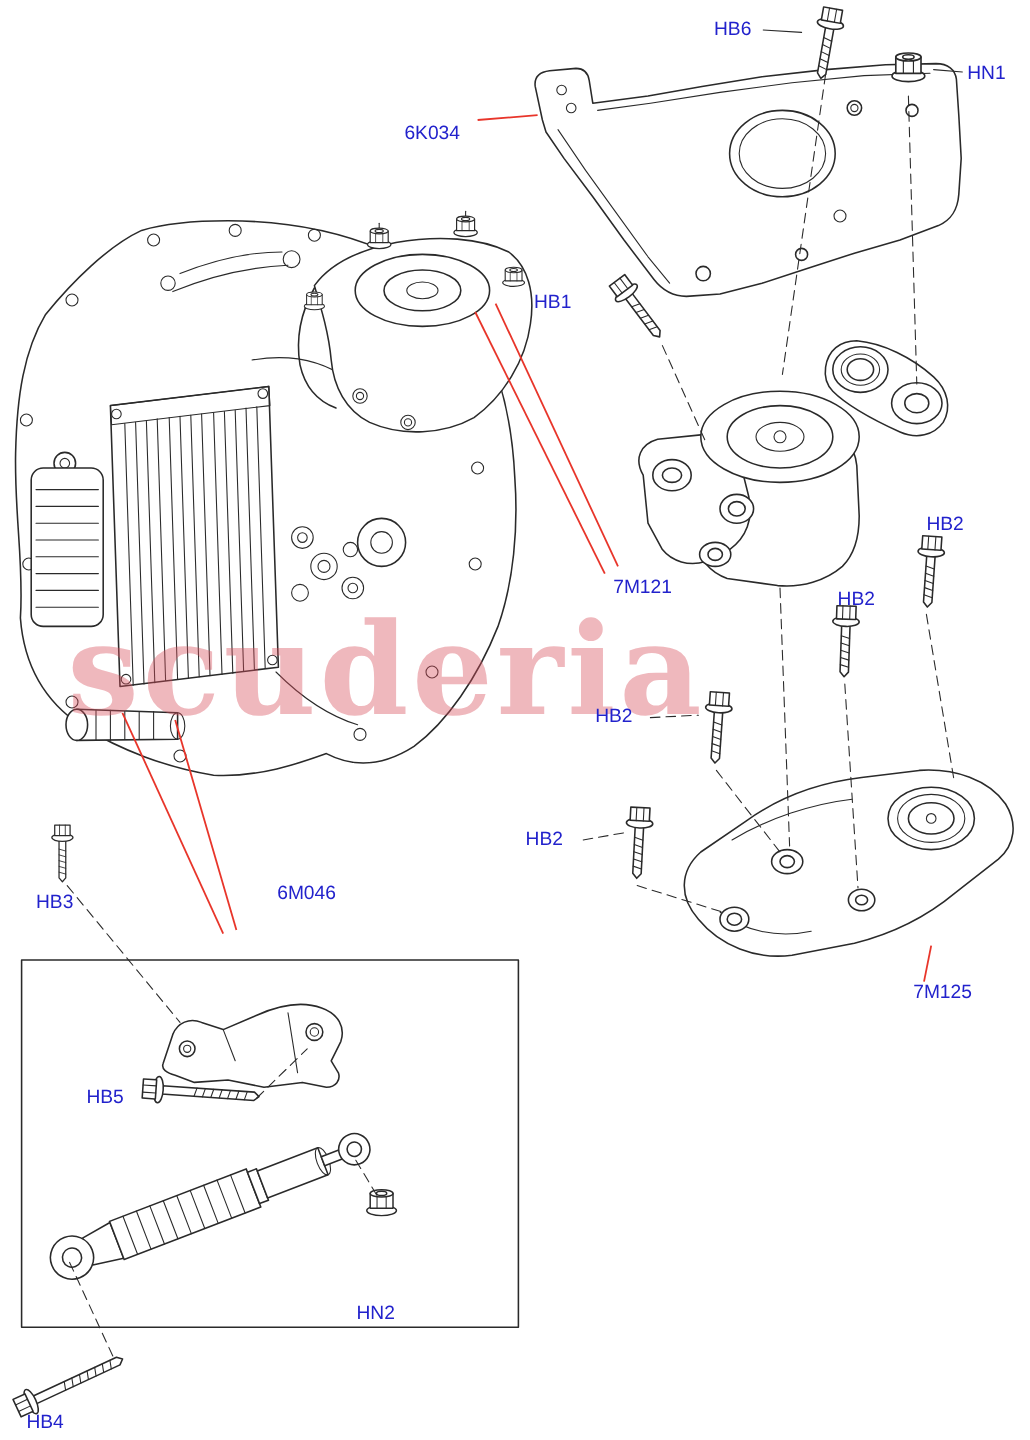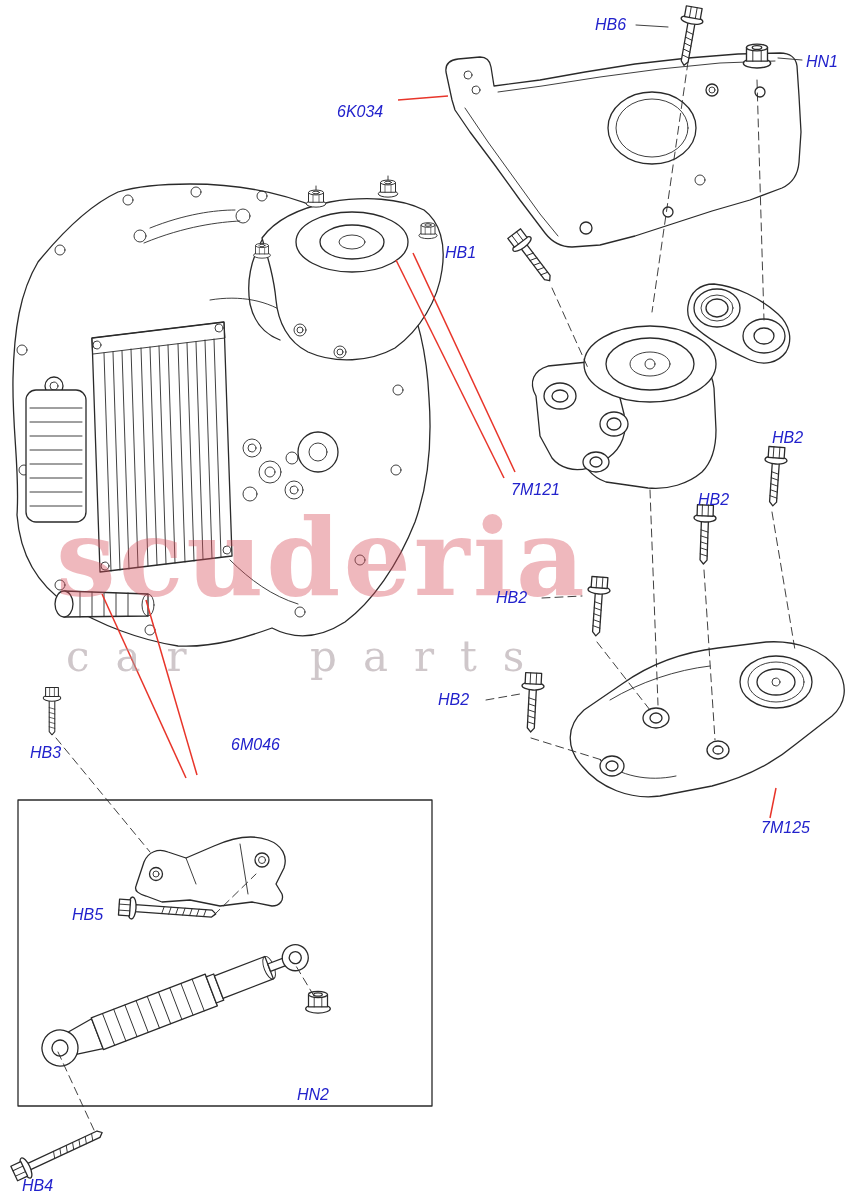--- a/index.html
+++ b/index.html
@@ -10,21 +10,21 @@
   .lnf{fill:#ffffff;stroke:var(--line-color,#2a2a2a);stroke-width:1.3;stroke-linejoin:round;}
   .thin{stroke-width:0.9;}
   .dash{stroke-dasharray:8 5;}
   .red{stroke:var(--leader-color,#e8352a);stroke-width:1.5;fill:none;}
   .watermark{position:absolute;left:0;top:0;width:100%;height:100%;z-index:4;pointer-events:none;}
   .wm1{position:absolute;left:56px;top:505px;font-family:"DejaVu Serif",serif;font-weight:bold;
        font-size:106px;color:var(--watermark-color,#d94f5c);opacity:.40;letter-spacing:3px;line-height:1;}
   .wm2{position:absolute;left:66px;top:636px;font-family:"DejaVu Serif",serif;
        font-size:42px;color:#a89aa0;opacity:.55;letter-spacing:26px;word-spacing:58px;line-height:1;}
   .part-label{position:absolute;z-index:5;color:var(--label-color,#2222cc);
-       font-size:16px;line-height:1;cursor:pointer;white-space:nowrap;font-style:italic;}
+       font-size:16px;line-height:1;cursor:pointer;white-space:nowrap;}
 </style>
 </head>
 <body>
 
 <div class="stage">
 
   <svg viewBox="0 0 858 1200" width="858" height="1200">
     <defs>
       <g id="bolt">
         <path class="lnf" d="M-3.5,3 L3.5,3 L3.5,42 L0,46 L-3.5,42 Z"></path>
@@ -242,21 +242,20 @@
     </g>
 
     <g>
       <path class="ln thin" d="M636,25 L668,27"></path>
       <path class="ln thin" d="M802,60 L778,58"></path>
     </g>
   </svg>
 
   <div class="watermark">
     <div class="wm1">scuderia</div>
-    <div class="wm2">car parts</div>
   </div>
 
   <div class="part-label" style="left:595px;top:17px">HB6</div>
   <div class="part-label" style="left:806px;top:54px">HN1</div>
   <div class="part-label" style="left:337px;top:104px">6K034</div>
   <div class="part-label" style="left:445px;top:245px">HB1</div>
   <div class="part-label" style="left:511px;top:482px">7M121</div>
   <div class="part-label" style="left:772px;top:430px">HB2</div>
   <div class="part-label" style="left:698px;top:492px">HB2</div>
   <div class="part-label" style="left:496px;top:590px">HB2</div>

